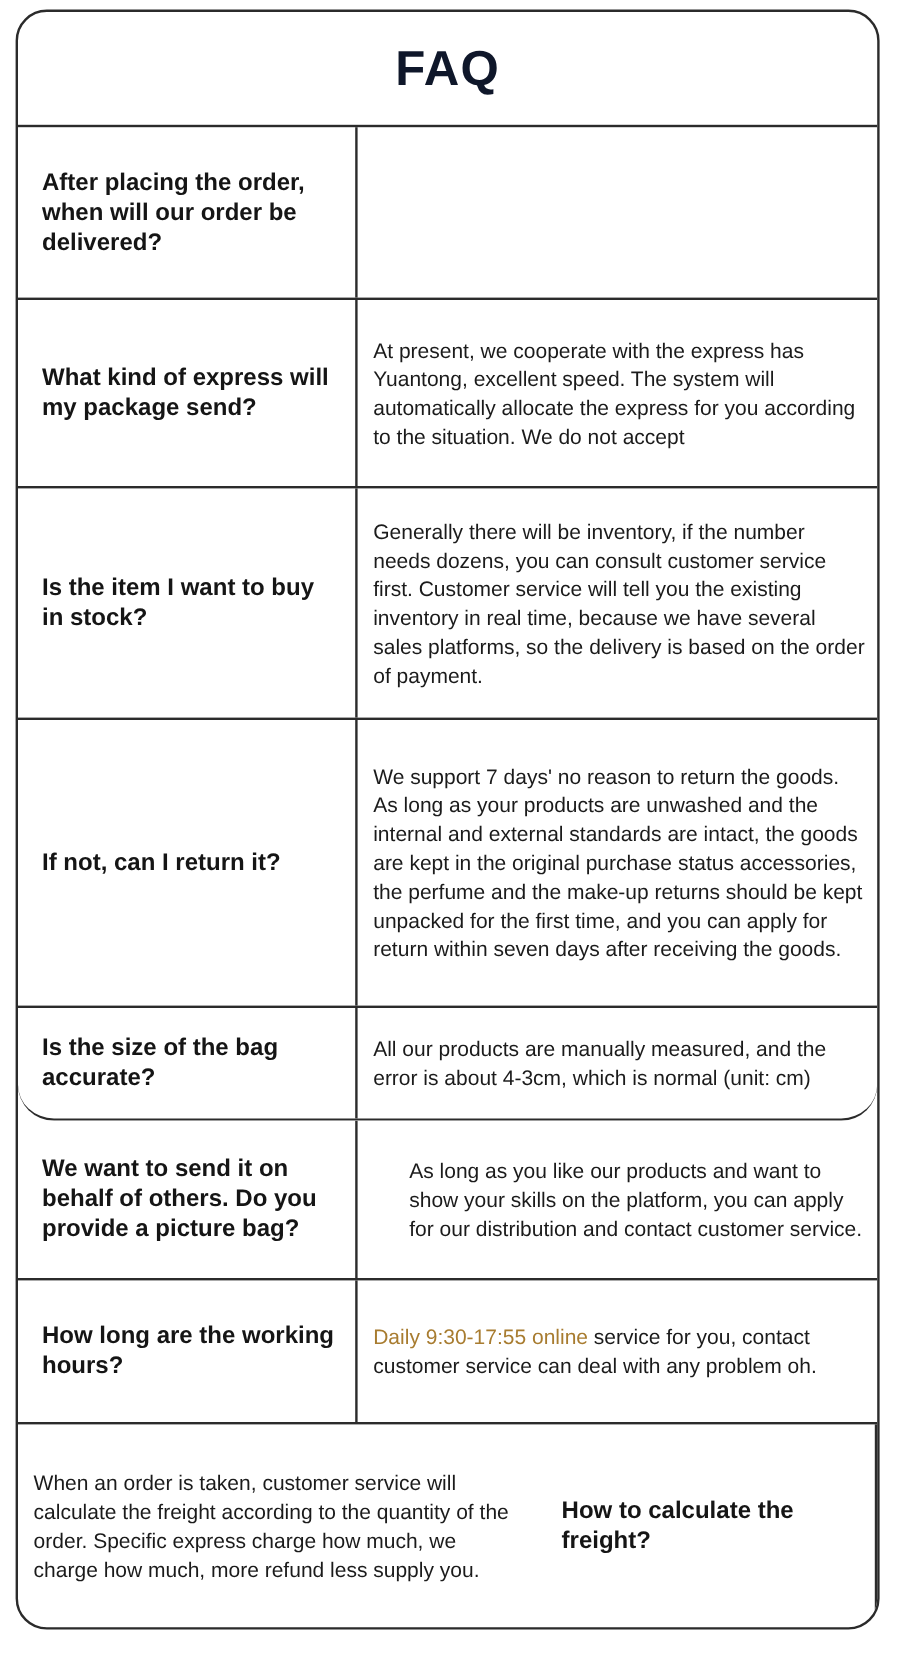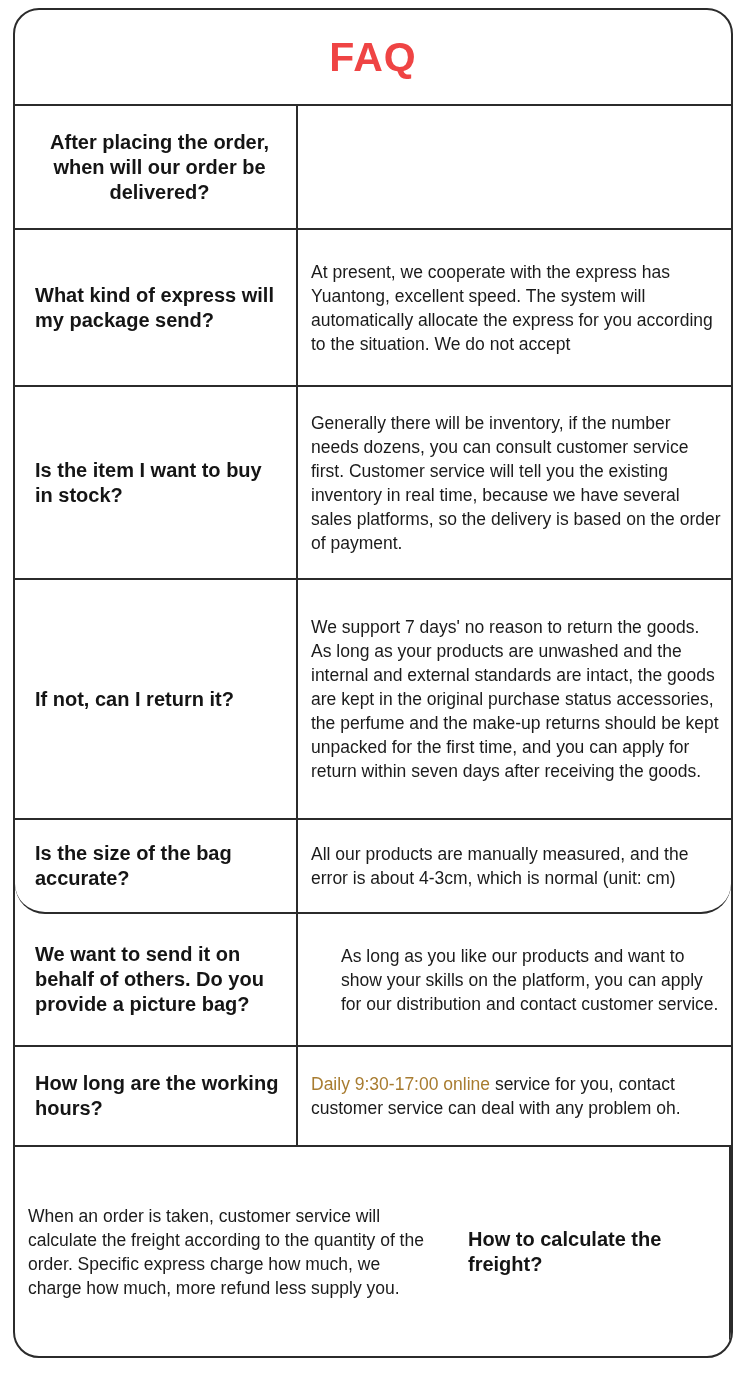--- a/index.html
+++ b/index.html
@@ -37,21 +37,21 @@
     border-bottom: 2px solid #2b2b2b;
     display: flex;
     align-items: center;
     justify-content: center;
     flex: 0 0 auto;
   }
   .faq-title {
     font-size: 41px;
     font-weight: bold;
     letter-spacing: 1px;
-    color: #ef4444;
+    color: #0f172a;
   }
   .row {
     box-sizing: border-box;
     display: flex;
     border-bottom: 2px solid #2b2b2b;
     flex: 0 0 auto;
   }
   .row:last-child {
     border-bottom: none;
     flex: 1 1 auto;
@@ -81,27 +81,27 @@
   .cell.a p {
     margin: 0;
     font-size: 17.5px;
     line-height: 24px;
     color: #1b1b1b;
   }
   .hl {
     color: var(--highlight, #a87c30);
   }
   
-  .row-1 { height: 124px; text-align: center; }
+  .row-1 { height: 144px; }
   .row-2 { height: 157px; }
   .row-3 { height: 193px; }
   .row-4 { height: 240px; }
   .row-5 { height: 94px; border-radius: 30px;  }
   .row-6 { height: 133px; gap: 30px; }
-  .row-7 { height: 100px; justify-content: center; }
+  .row-7 { height: 120px; justify-content: center; }
   .row-8 {  }
 </style>
 </head>
 <body>
 
 <div class="page">
   <div class="faq-card">
     <div class="faq-header">
       <div class="faq-title">FAQ</div>
     </div>
@@ -155,21 +155,21 @@
     <div class="cell a">
       <p><span>As long as you like our products and want to show your skills on the platform, you can apply for our distribution and contact customer service.</span></p>
     </div>
   </div>
 
   <div class="row row-7">
     <div class="cell q">
       <p>How long are the working hours?</p>
     </div>
     <div class="cell a">
-      <p><span class="hl">Daily 9:30-17:00 online</span><span> service for you, contact customer service can deal with any problem oh.</span></p>
+      <p><span class="hl">Daily 9:30-17:55 online</span><span> service for you, contact customer service can deal with any problem oh.</span></p>
     </div>
   </div>
 
   <div class="row row-8">
     <div class="cell a">
       <p><span>When an order is taken, customer service will calculate the freight according to the quantity of the order. Specific express charge how much, we charge how much, more refund less supply you.</span></p>
     </div>
     <div class="cell q">
       <p>How to calculate the freight?</p>
     </div>

